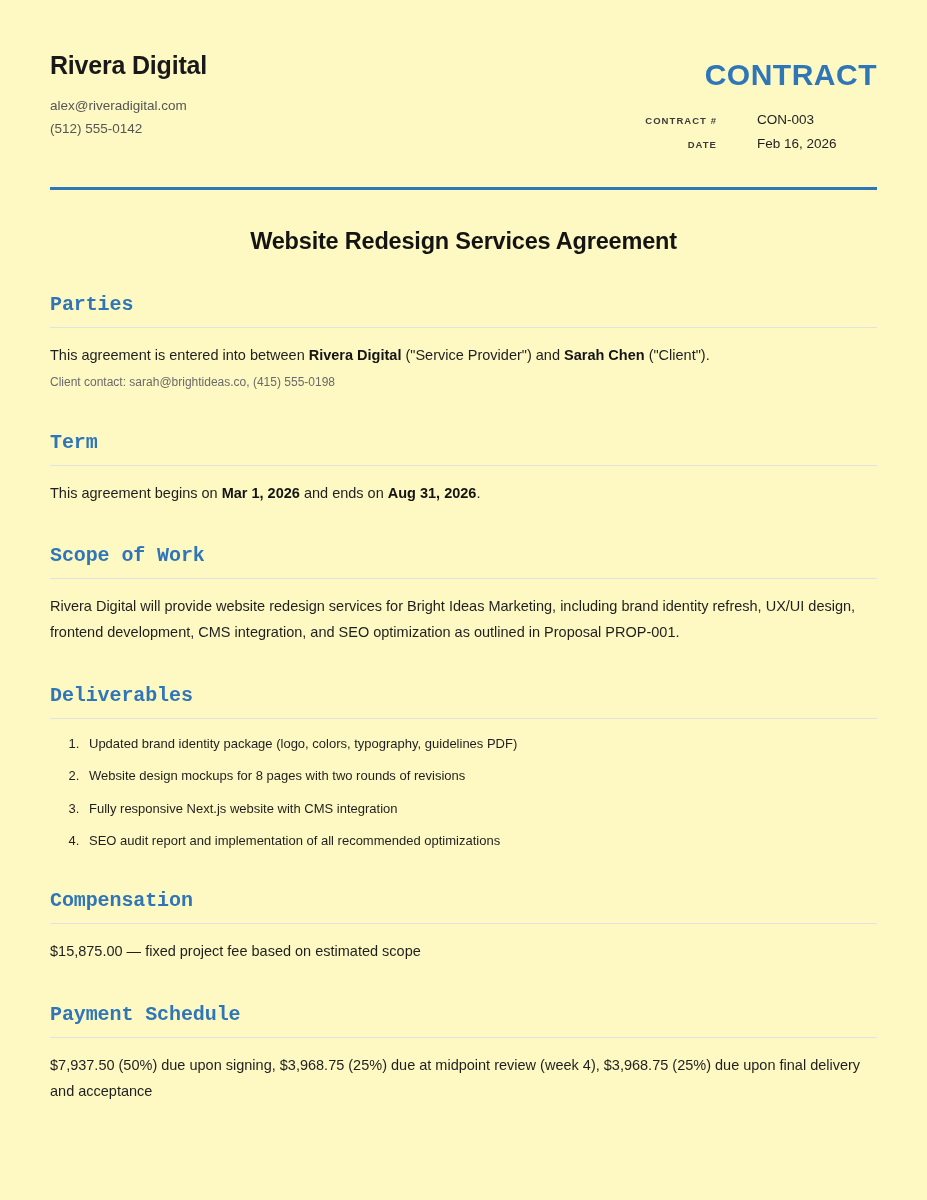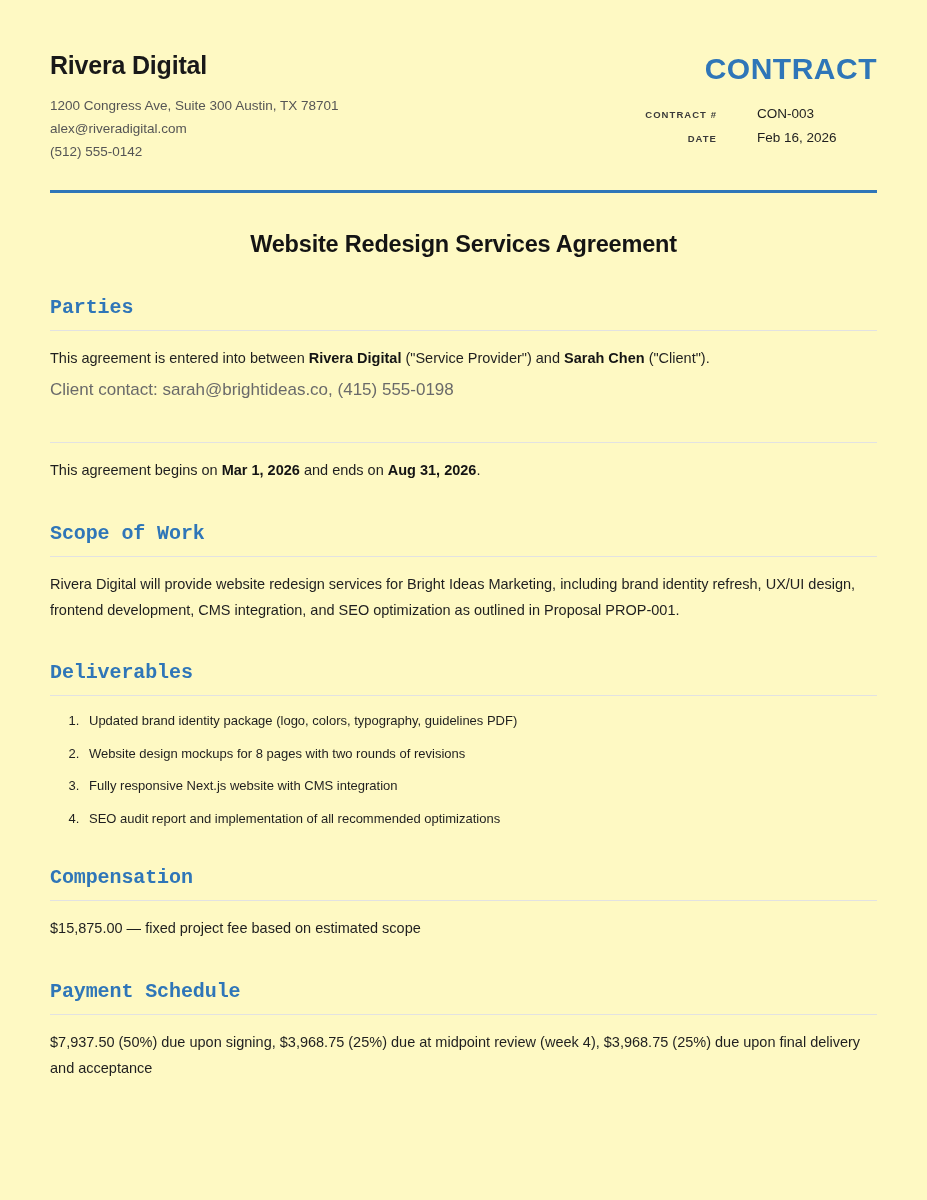--- a/index.html
+++ b/index.html
@@ -43,20 +43,21 @@
     font-size: 13.5px;
     color: #555555;
     line-height: 1.72;
     white-space: pre;
   }
 
   .meta {
     text-align: right;
     padding-top: 2px;
     min-width: 255px;
+    margin-top: 6px;
   }
   .doc-type {
     font-size: 30px;
     font-weight: bold;
     color: #2f76b8;
     letter-spacing: 0.5px;
     line-height: 1;
     margin: 0 0 22px 0;
   }
   .meta-row {
@@ -121,21 +122,21 @@
     font-size: 14.5px;
     color: #1f1f1f;
     line-height: 1.78;
     margin: 0;
   }
   .body-text b {
     font-weight: bold;
     color: #141414;
   }
   .subtle-text {
-    font-size: 17px;
+    font-size: 12px;
     color: #6a6a6a;
     line-height: 1.65;
     margin: 4px 0 0 0;
   }
 
   ol.deliverables {
     margin: 0;
     padding: 0 0 0 33px;
     list-style-position: outside;
   }
@@ -152,21 +153,20 @@
 </style>
 </head>
 <body>
 
 <div class="page">
 
   <div class="doc-header">
 
     <div class="issuer">
       <h1 class="issuer-name">Rivera Digital</h1>
-      <div class="issuer-line">1200 Congress Ave, Suite 300 Austin, TX 78701</div>
       <div class="issuer-line">alex@riveradigital.com</div>
       <div class="issuer-line">(512) 555-0142</div>
     </div>
 
     <div class="meta">
       <div class="doc-type">CONTRACT</div>
 
       <div class="meta-row">
         <span class="meta-label">CONTRACT #</span>
         <span class="meta-value">CON-003</span>
@@ -186,20 +186,21 @@
   <div class="section">
     <h3 class="section-heading">Parties</h3>
     <div class="section-rule"></div>
     <div class="section-body">
       <p class="body-text"><span>This agreement is entered into between </span><b>Rivera Digital</b><span> ("Service Provider") and </span><b>Sarah Chen</b><span> ("Client").</span></p>
       <p class="subtle-text">Client contact: sarah@brightideas.co, (415) 555-0198</p>
     </div>
   </div>
 
   <div class="section">
+    <h3 class="section-heading">Term</h3>
     <div class="section-rule"></div>
     <div class="section-body">
       <p class="body-text"><span>This agreement begins on </span><b>Mar 1, 2026</b><span> and ends on </span><b>Aug 31, 2026</b><span>.</span></p>
     </div>
   </div>
 
   <div class="section">
     <h3 class="section-heading">Scope of Work</h3>
     <div class="section-rule"></div>
     <div class="section-body">

